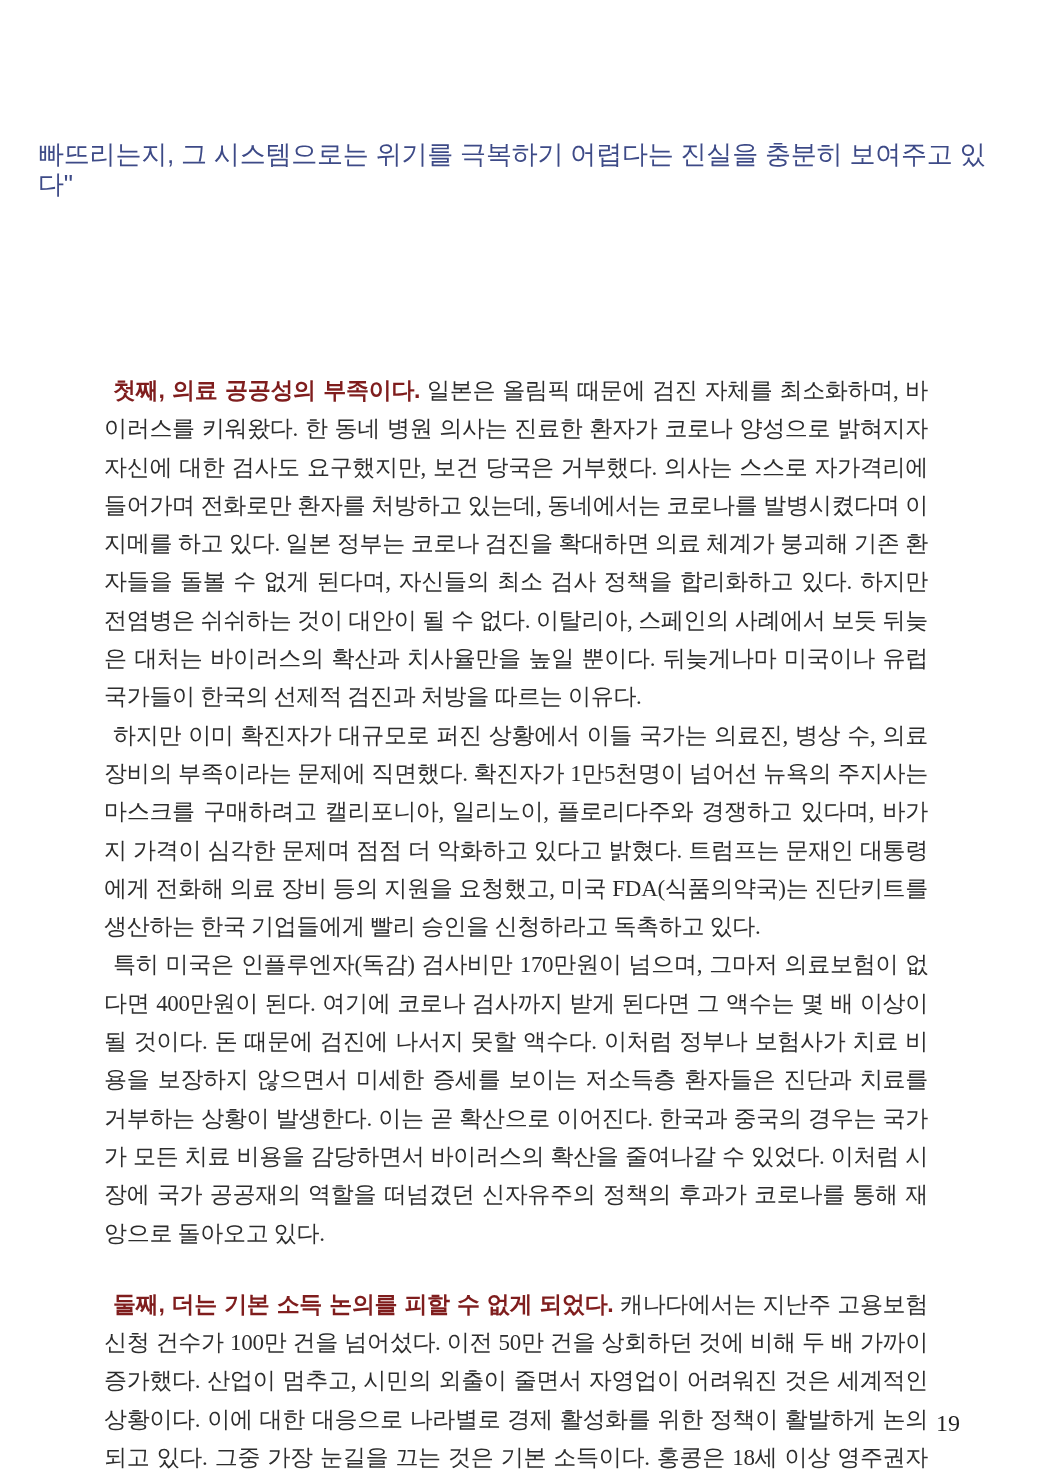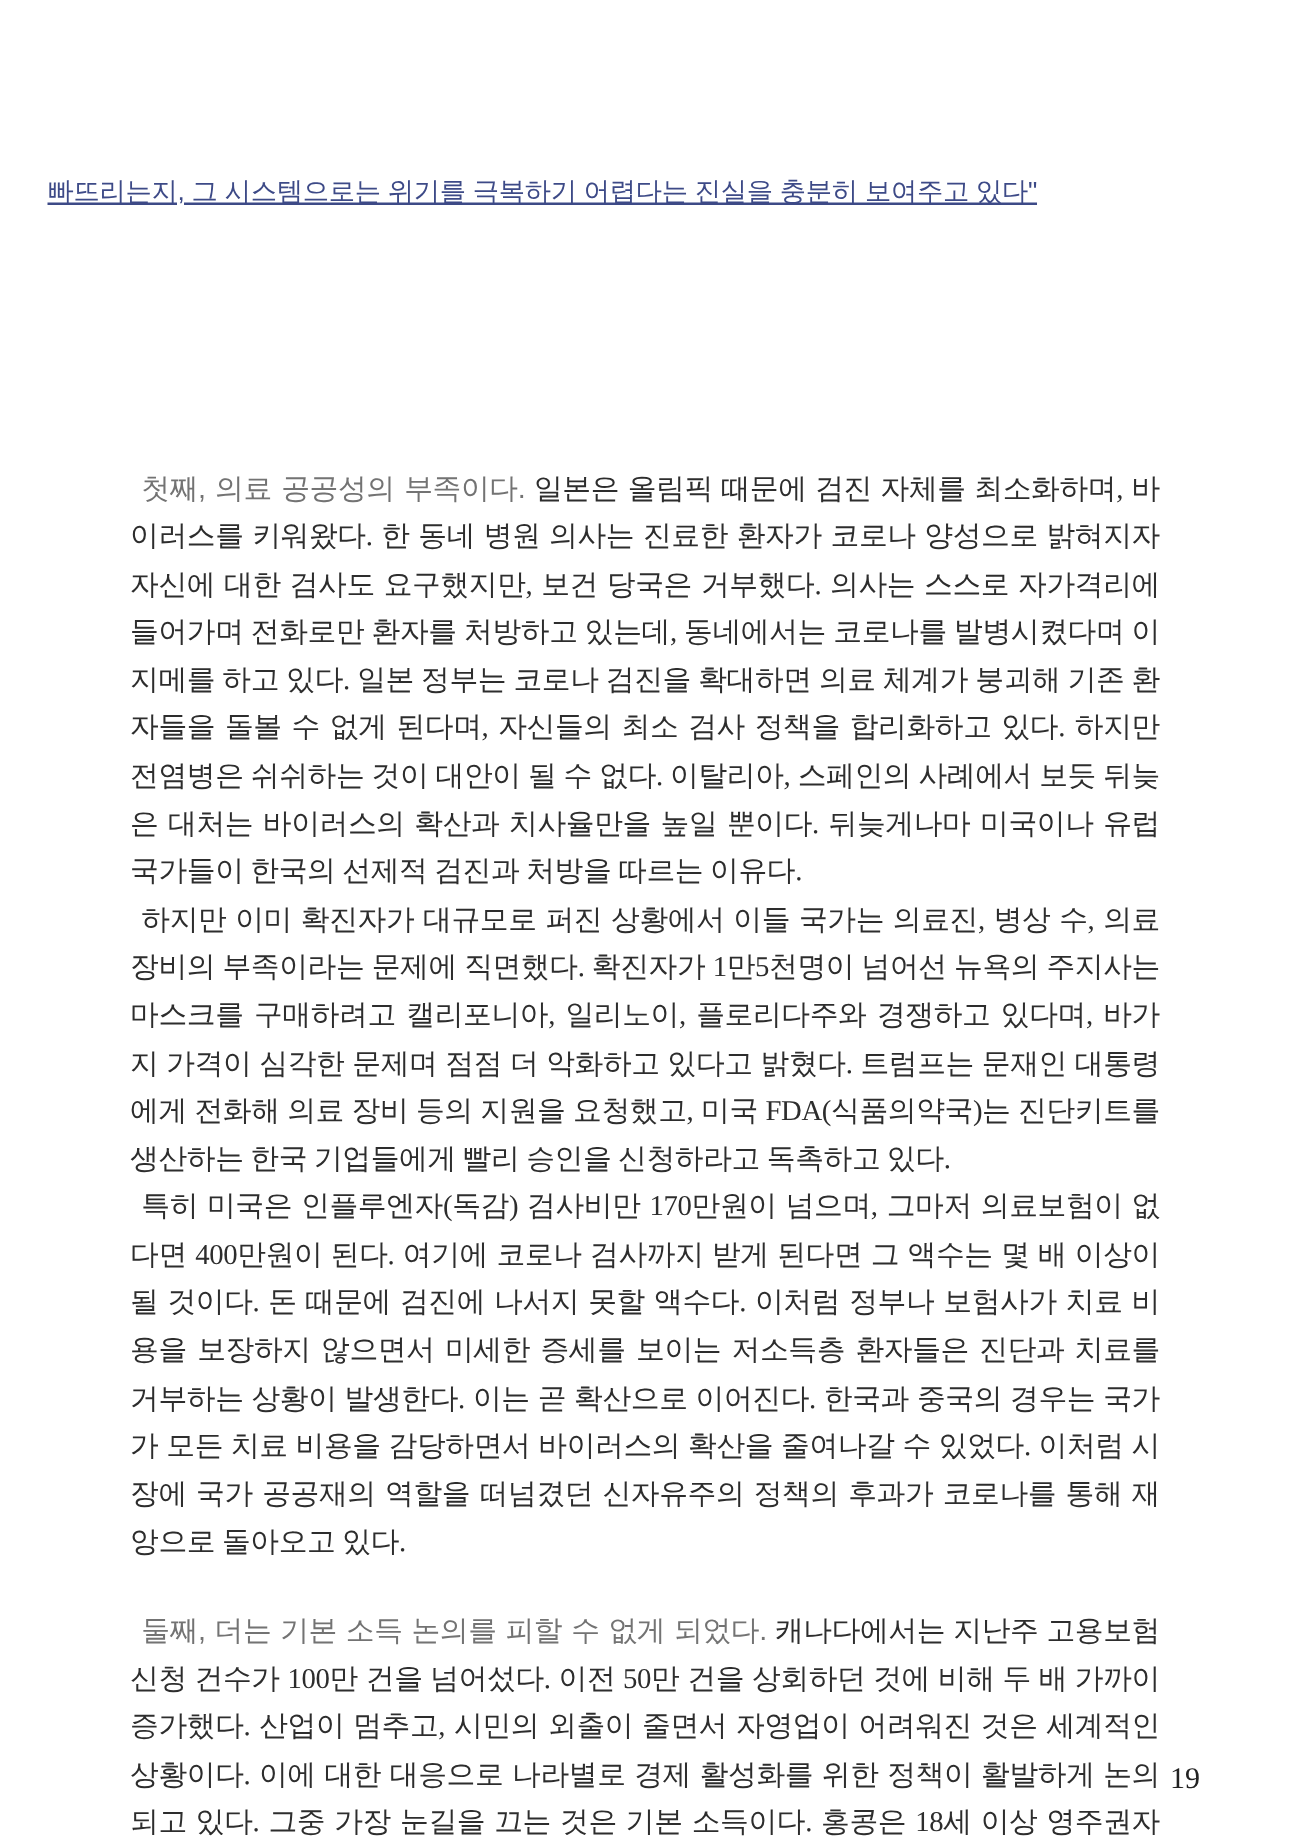--- a/index.html
+++ b/index.html
@@ -13,25 +13,24 @@
     height: 1475px;
     background: #ffffff;
     overflow: hidden;
   }
   .quote-line {
     position: absolute;
     left: 38px;
     top: 139px;
     width: 960px;
     font-family: "Liberation Sans", sans-serif;
-    font-size: 21px;
+    font-size: 26px;
     line-height: 30px;
     color: #3d4a87;
     letter-spacing: -0.2px;
-    text-decoration: underline;
   }
   .content {
     position: absolute;
     left: 104px;
     top: 371px;
     width: 824px;
     font-family: "Liberation Serif", serif;
     font-size: 23px;
     line-height: 38.3px;
     color: #2d2d2d;
@@ -40,21 +39,22 @@
   }
   .content p {
     margin: 0;
     text-indent: 9px;
   }
   .content p.gap-before {
     margin-top: 32px;
   }
   .lead {
     font-family: "Liberation Sans", sans-serif;
-    color: #737373;
+    color: #7f1d1d;
+    font-weight: bold;
   }
   .page-number {
     position: absolute;
     left: 936px;
     top: 1410px;
     width: 34px;
     font-family: "Liberation Serif", serif;
     font-size: 24px;
     color: #222222;
   }

